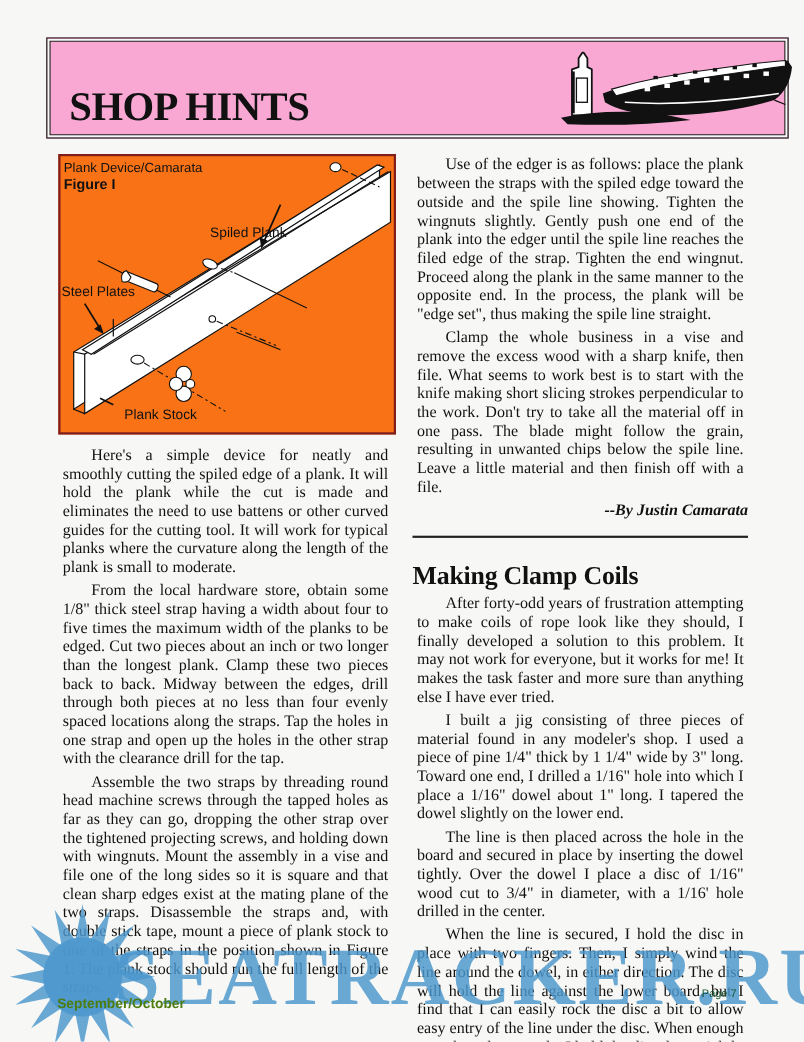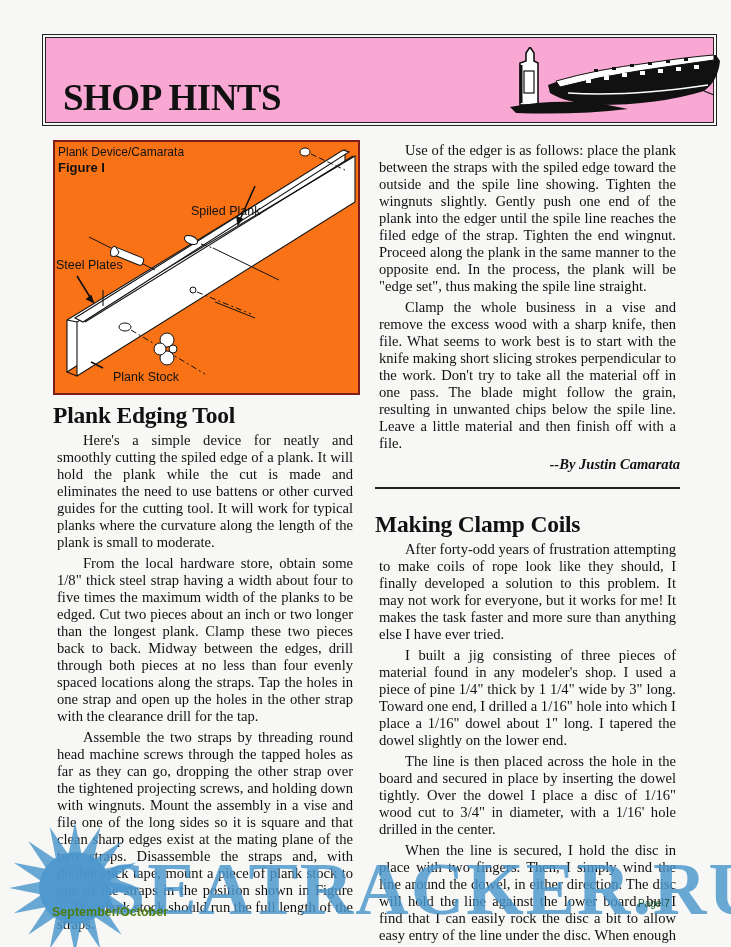--- a/index.html
+++ b/index.html
@@ -110,21 +110,20 @@
         <path d="M38 160 l-6 -3 l4 -3 z"></path>
       <path d="M48 226 L36 220"></path>
     </g>
   </svg>
   <div class="fig-label" style="left:136px;top:26px;margin-top:36px;">Spiled Plank</div>
   <div class="fig-label" style="left:1px;top:116px;">Steel Plates</div>
   <div class="fig-label" style="left:58px;top:228px;">Plank Stock</div>
 </div>
 
 <div class="col left-col" style="top:402px;">
-  <h2>Plank Edging Tool</h2>
   <p>Here's a simple device for neatly and smoothly cutting the spiled edge of a plank. It will hold the plank while the cut is made and eliminates the need to use battens or other curved guides for the cutting tool. It will work for typical planks where the curvature along the length of the plank is small to moderate.</p>
   <p>From the local hardware store, obtain some 1/8" thick steel strap having a width about four to five times the maximum width of the planks to be edged. Cut two pieces about an inch or two longer than the longest plank. Clamp these two pieces back to back. Midway between the edges, drill through both pieces at no less than four evenly spaced locations along the straps. Tap the holes in one strap and open up the holes in the other strap with the clearance drill for the tap.</p>
   <p>Assemble the two straps by threading round head machine screws through the tapped holes as far as they can go, dropping the other strap over the tightened projecting screws, and holding down with wingnuts. Mount the assembly in a vise and file one of the long sides so it is square and that clean sharp edges exist at the mating plane of the two straps. Disassemble the straps and, with double stick tape, mount a piece of plank stock to one of the straps in the position shown in Figure 1. The plank stock should run the full length of the straps.</p>
 </div>
 
 <div class="col right-col" style="top:138px;">
   <p>Use of the edger is as follows: place the plank between the straps with the spiled edge toward the outside and the spile line showing. Tighten the wingnuts slightly. Gently push one end of the plank into the edger until the spile line reaches the filed edge of the strap. Tighten the end wingnut. Proceed along the plank in the same manner to the opposite end. In the process, the plank will be "edge set", thus making the spile line straight.</p>
   <p>Clamp the whole business in a vise and remove the excess wood with a sharp knife, then file. What seems to work best is to start with the knife making short slicing strokes perpendicular to the work. Don't try to take all the material off in one pass. The blade might follow the grain, resulting in unwanted chips below the spile line. Leave a little material and then finish off with a file.</p>
   <div class="byline">--By Justin Camarata</div>
   <div class="rule"></div>

